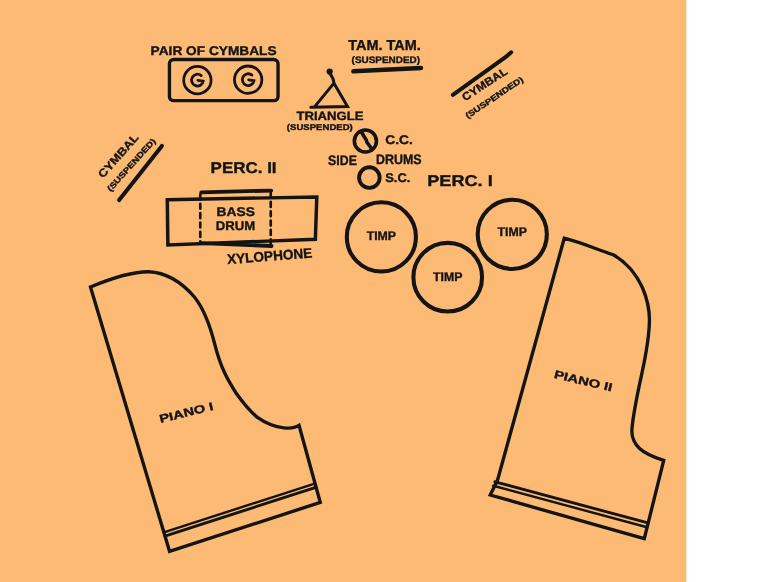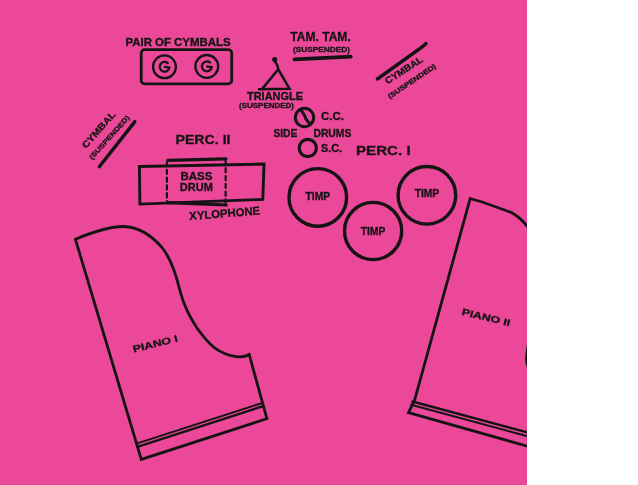--- a/index.html
+++ b/index.html
@@ -1,16 +1,16 @@
 <!DOCTYPE html>
 <html><head>
 <meta charset="utf-8">
 <style>
   html,body{margin:0;padding:0;background:#ffffff;}
-  .page{position:relative;width:527px;height:485px;background:#ec4899;overflow:hidden;}
+  .page{position:relative;width:572px;height:485px;background:#fdba74;overflow:hidden;}
   svg{position:absolute;left:0;top:0;}
   text{font-family:"Liberation Sans", sans-serif;font-weight:bold;fill:#141414;stroke:#141414;stroke-width:0.3px;}
 </style>
 </head>
 <body>
 <div class="page">
 <svg width="638" height="485" viewBox="0 0 638 485">
   <g stroke="#141414" fill="none" stroke-linecap="round">
 
     <text x="178" y="45.6" font-size="10.5" text-anchor="middle" textLength="105" lengthAdjust="spacingAndGlyphs" stroke="none">PAIR OF CYMBALS</text>

